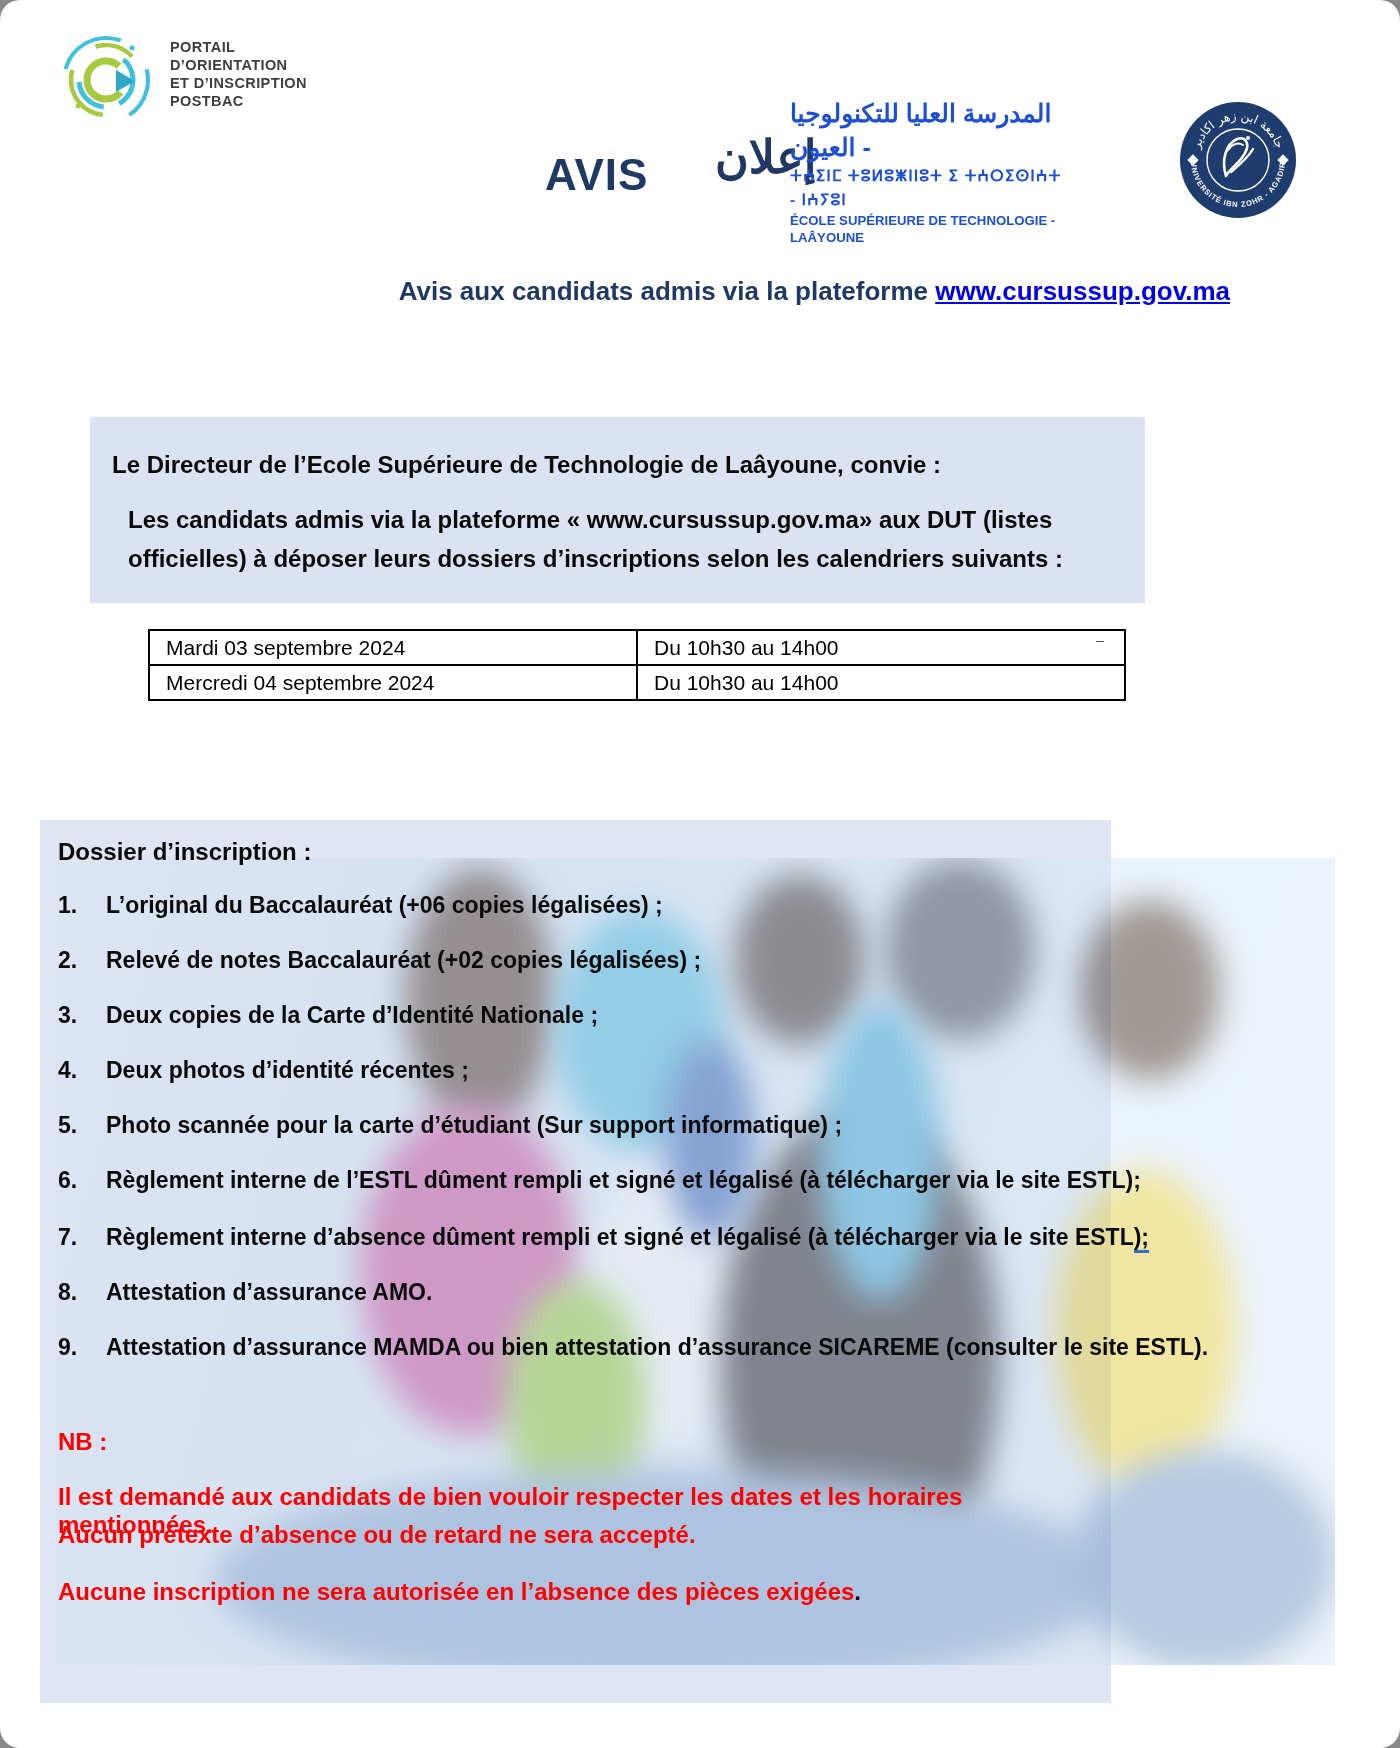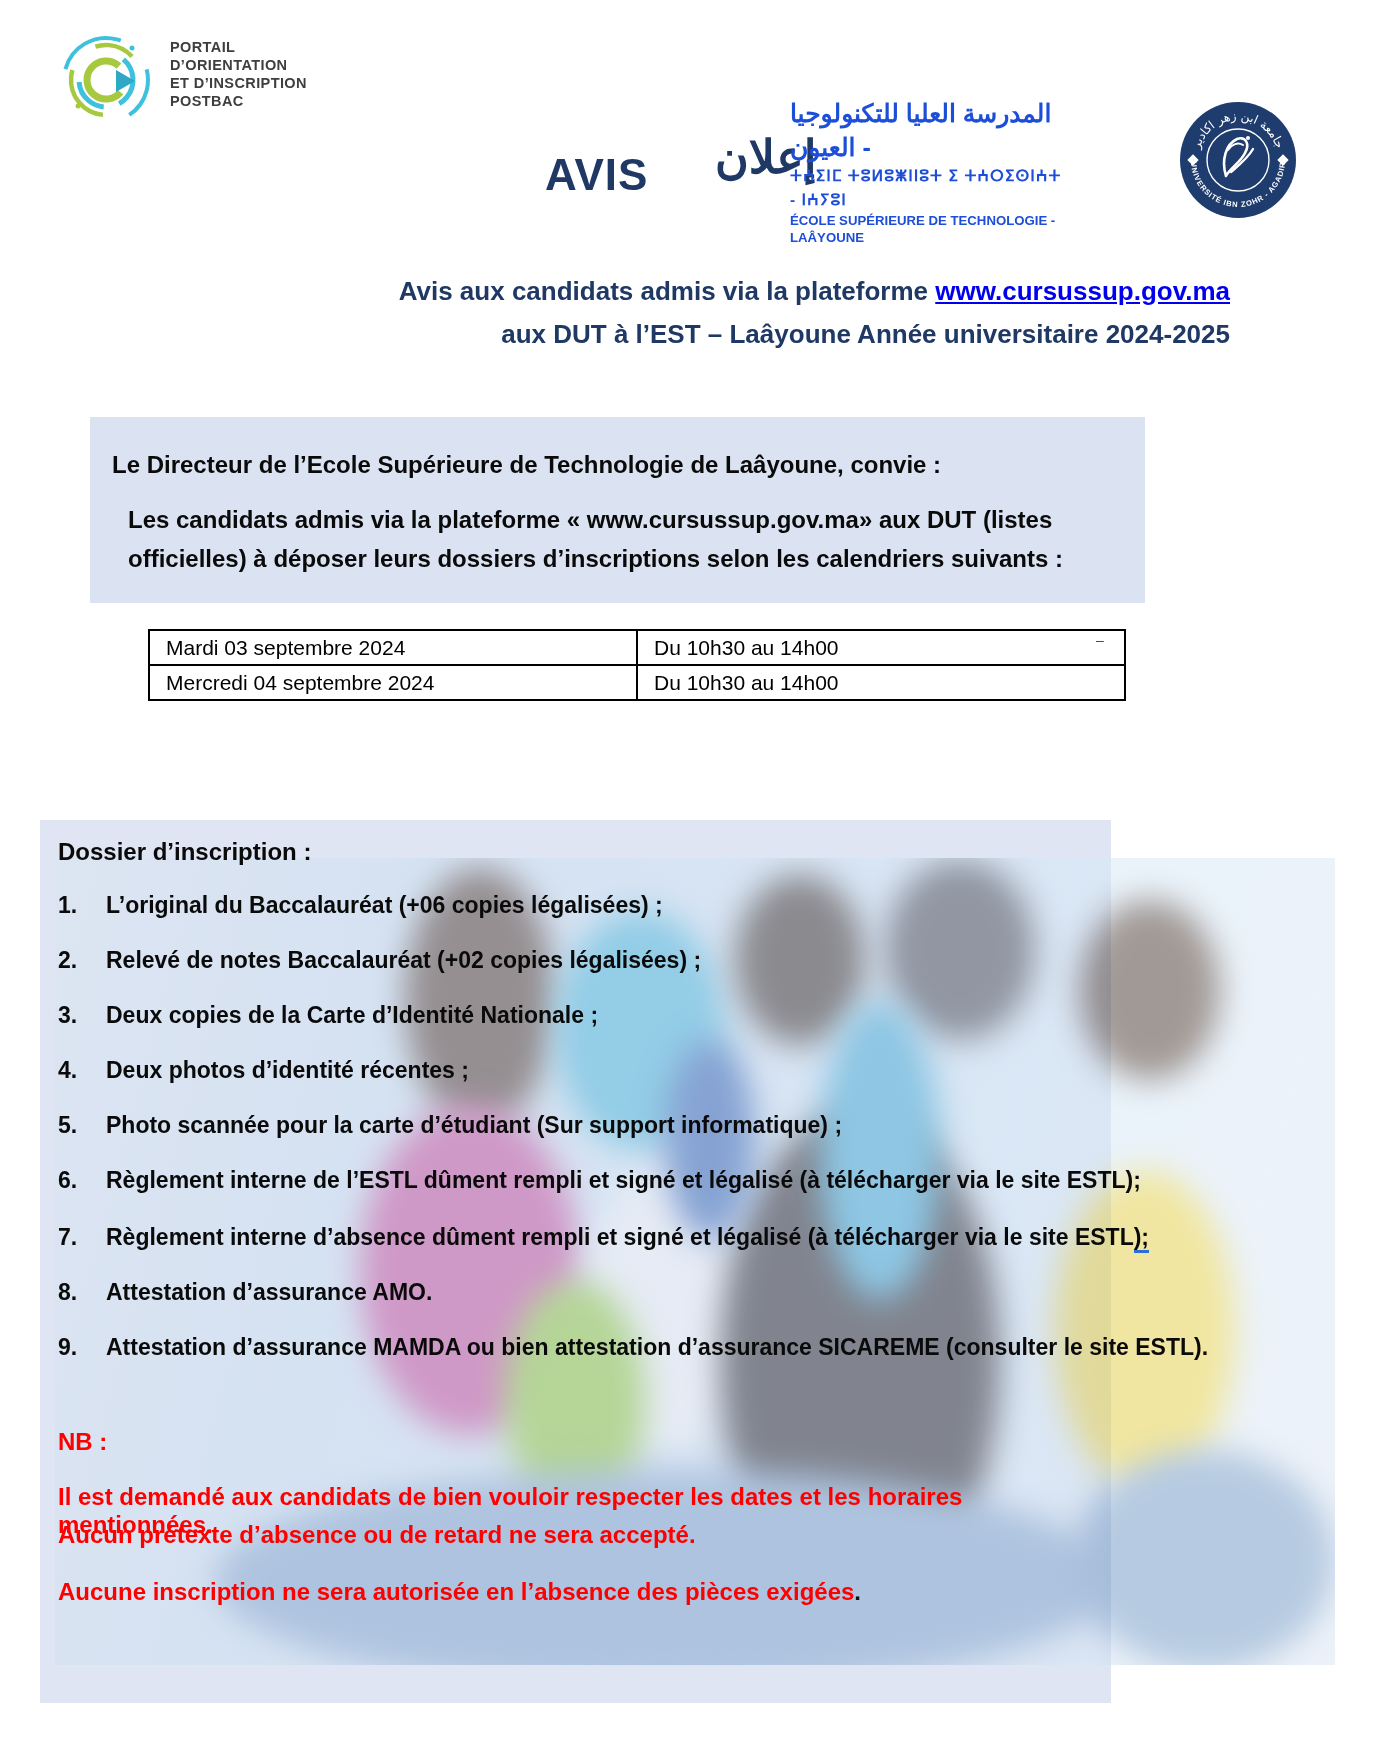--- a/index.html
+++ b/index.html
@@ -1,19 +1,20 @@
 <!DOCTYPE html>
 <html><head>
 <meta charset="utf-8">
 <style>
   html,body{margin:0;padding:0;background:#888;}
   .page{
     position:relative; width:1400px; height:1748px; background:#ffffff;
     font-family:"Liberation Sans", sans-serif; overflow:hidden;
     margin:0 auto;
+    border-radius:20px;
   }
   .abs{position:absolute;}
 
   
   #portal-logo{left:58px; top:28px; width:330px; height:100px;}
   #portal-icon{position:absolute; left:0; top:2px;}
   #portal-text{position:absolute; left:112px; top:10px; color:#3e3e3e;
     font-size:14.5px; font-weight:bold; line-height:18px; letter-spacing:.4px;}
 
   
@@ -115,21 +116,20 @@
       <path d="M53 72 C60 66 70 58 75 49" stroke-width="2.4"></path>
       <path d="M50 50 C54 44 60 42 65 45" stroke-width="2"></path>
       <circle cx="70" cy="38" r="2" fill="#ffffff" stroke="none"></circle>
     </g>
   </svg>
 
   <div class="abs" id="title-block">
     <div>
       <span>Avis aux candidats admis via la plateforme </span><span id="title-link">www.cursussup.gov.ma</span>
     </div>
-    <div>aux DUT à l’EST – Laâyoune Année universitaire 2024-2025</div>
   </div>
 
   <div class="abs" id="notice-box">
     <p id="notice-p1">Le Directeur de l’Ecole Supérieure de Technologie de Laâyoune, convie :</p>
     <p id="notice-p2">Les candidats admis via la plateforme « www.cursussup.gov.ma» aux DUT (listes officielles) à déposer leurs dossiers d’inscriptions selon les calendriers suivants :</p>
   </div>
 
   <table class="abs" id="schedule">
     <tbody>
       <tr>

